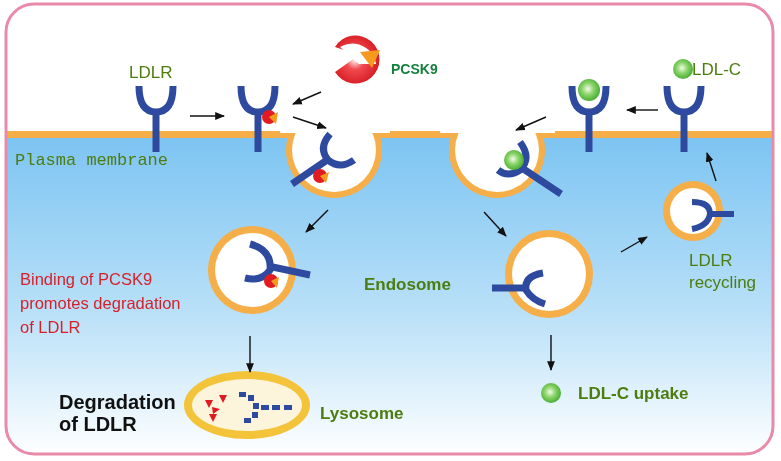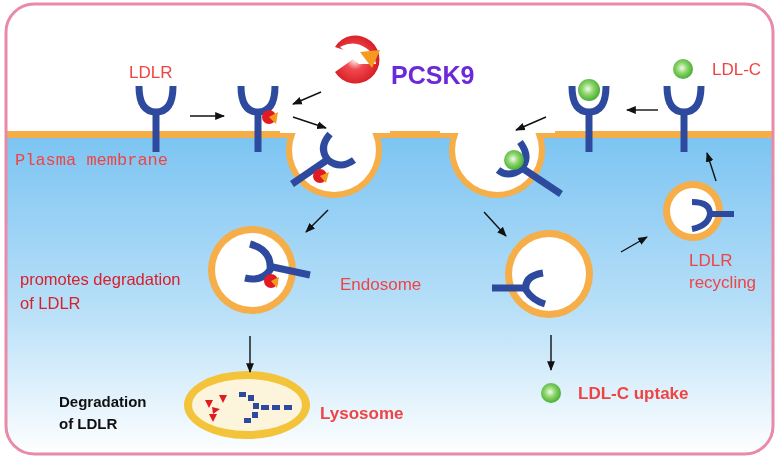--- a/index.html
+++ b/index.html
@@ -1,22 +1,22 @@
 <!DOCTYPE html>
 <html><head>
 <meta charset="utf-8">
 <style>
   html,body{margin:0;padding:0;background:#ffffff;}
   body{width:781px;height:461px;overflow:hidden;position:relative;font-family:"Liberation Sans",sans-serif;}
   #stage{position:absolute;left:0;top:0;}
   .lbl{position:absolute;font-family:"Liberation Sans",sans-serif;white-space:nowrap;color:#1a1a1a;}
-  .lbl-black{font-size:17px;color:#ef4444;}
+  .lbl-black{font-size:17px;color:#4d7c0f;}
   .lbl-red{font-size:16.5px;color:#d8202a;line-height:24px;white-space:normal;}
-  .lbl-bold{font-weight:bold;font-size:15px;color:#111;line-height:22px;}
-  .pcsk9{font-weight:bold;font-size:25px;color:#6d28d9;}
+  .lbl-bold{font-weight:bold;font-size:20px;color:#111;line-height:22px;}
+  .pcsk9{font-weight:bold;font-size:14px;color:#15803d;}
 </style>
 </head>
 <body>
 
 <svg id="stage" width="781" height="461" viewBox="0 0 781 461">
   <defs>
     <linearGradient id="cyto" x1="0" y1="0" x2="0" y2="1">
       <stop offset="0" stop-color="#7cc4f2"></stop>
       <stop offset="0.55" stop-color="#b9e0f8"></stop>
       <stop offset="1" stop-color="#ffffff"></stop>
@@ -168,29 +168,30 @@
     <line x1="658" y1="110" x2="627" y2="110"></line>
     <line x1="484" y1="212" x2="506" y2="236"></line>
     <line x1="621" y1="252" x2="647" y2="237"></line>
     <line x1="716" y1="181" x2="707" y2="153"></line>
     <line x1="551" y1="335" x2="551" y2="370"></line>
   </g>
 </svg>
 
 <div class="lbl lbl-black" style="left:129px;top:63px;">LDLR</div>
 <div class="lbl pcsk9" style="left:391px;top:61px;">PCSK9</div>
-<div class="lbl lbl-black" style="left:712px;top:60px;text-align:right;">LDL-C</div>
+<div class="lbl lbl-black" style="left:692px;top:60px;text-align:right;">LDL-C</div>
 <div class="lbl lbl-black" style="left:15px;top:151px;font-family:Liberation Mono, monospace;">Plasma membrane</div>
-<div class="lbl lbl-black" style="left:340px;top:275px;">Endosome</div>
+<div class="lbl lbl-black" style="left:364px;top:275px;font-weight:bold;">Endosome</div>
 <div class="lbl lbl-black" style="left:689px;top:250px;line-height:22px;">
   <div>LDLR</div>
   <div>recycling</div>
 </div>
 <div class="lbl lbl-black" style="left:578px;top:384px;font-weight:bold;">LDL-C uptake</div>
 <div class="lbl lbl-black" style="left:320px;top:404px;font-weight:bold;">Lysosome</div>
 <div class="lbl lbl-bold" style="left:59px;top:391px;">
   <div>Degradation</div>
   <div>of LDLR</div>
 </div>
 <div class="lbl lbl-red" style="left:20px;top:267px;width:200px;">
+  <div>Binding of PCSK9</div>
   <div>promotes degradation</div>
   <div>of LDLR</div>
 </div>
 
 </body></html>

